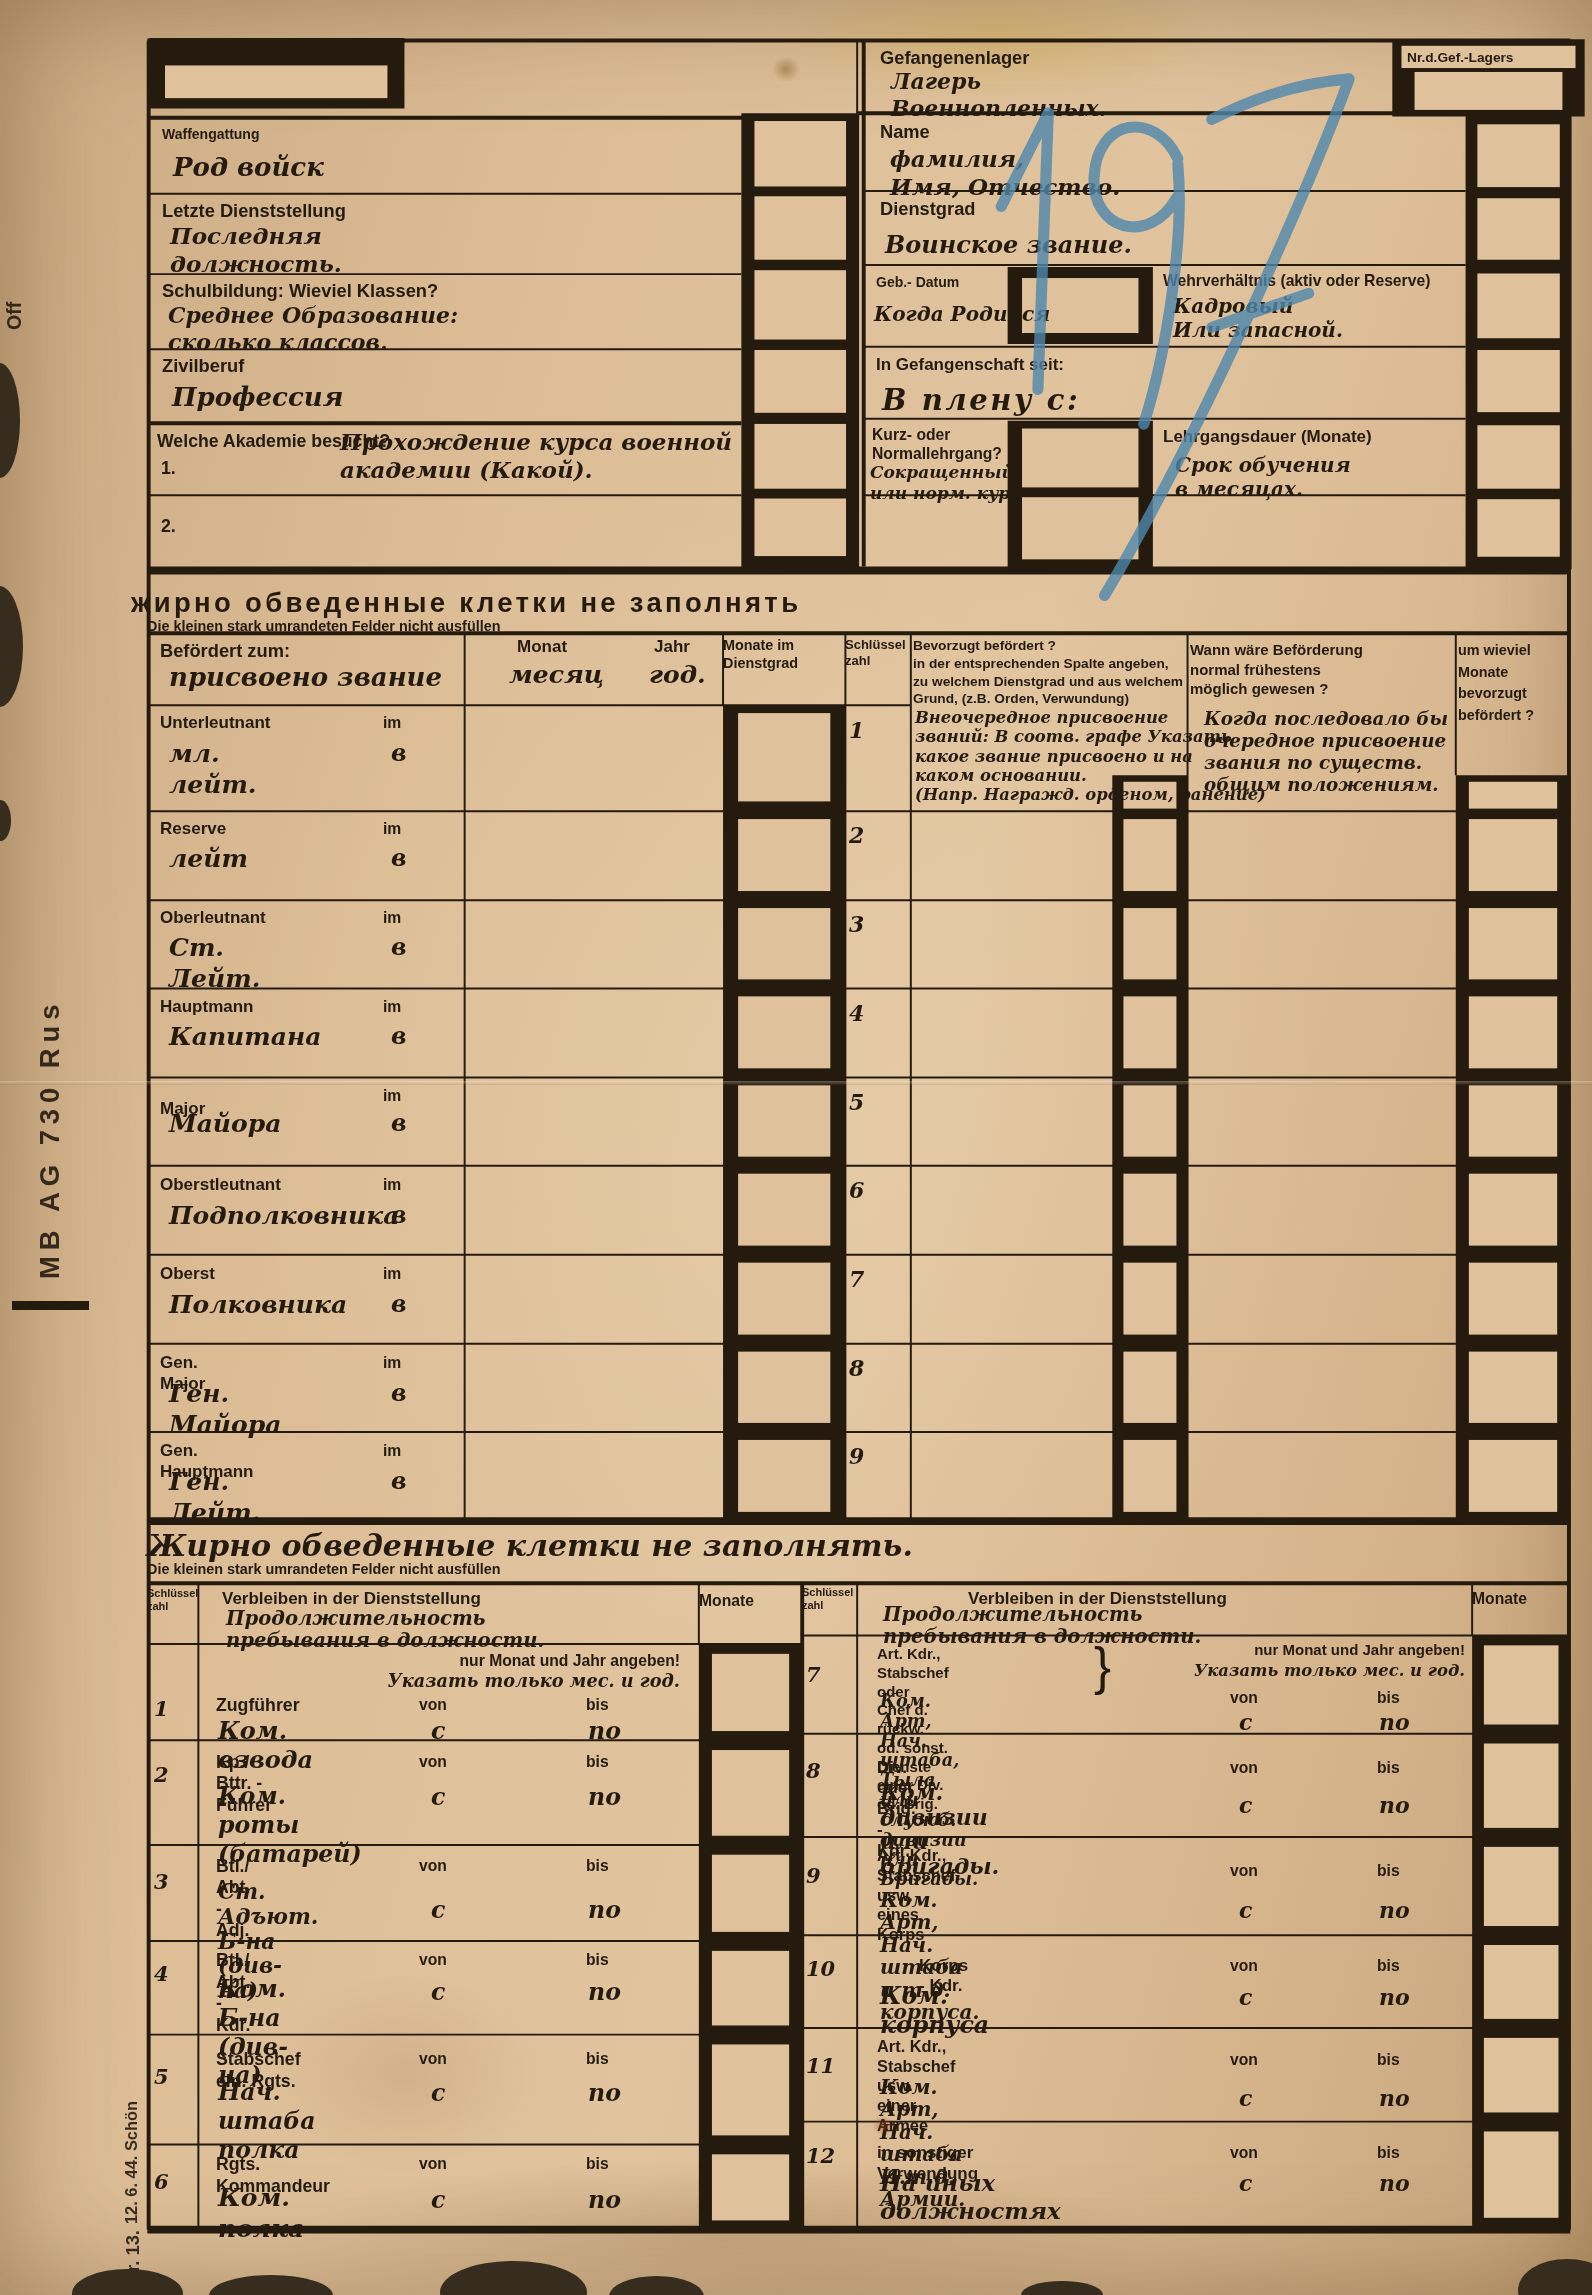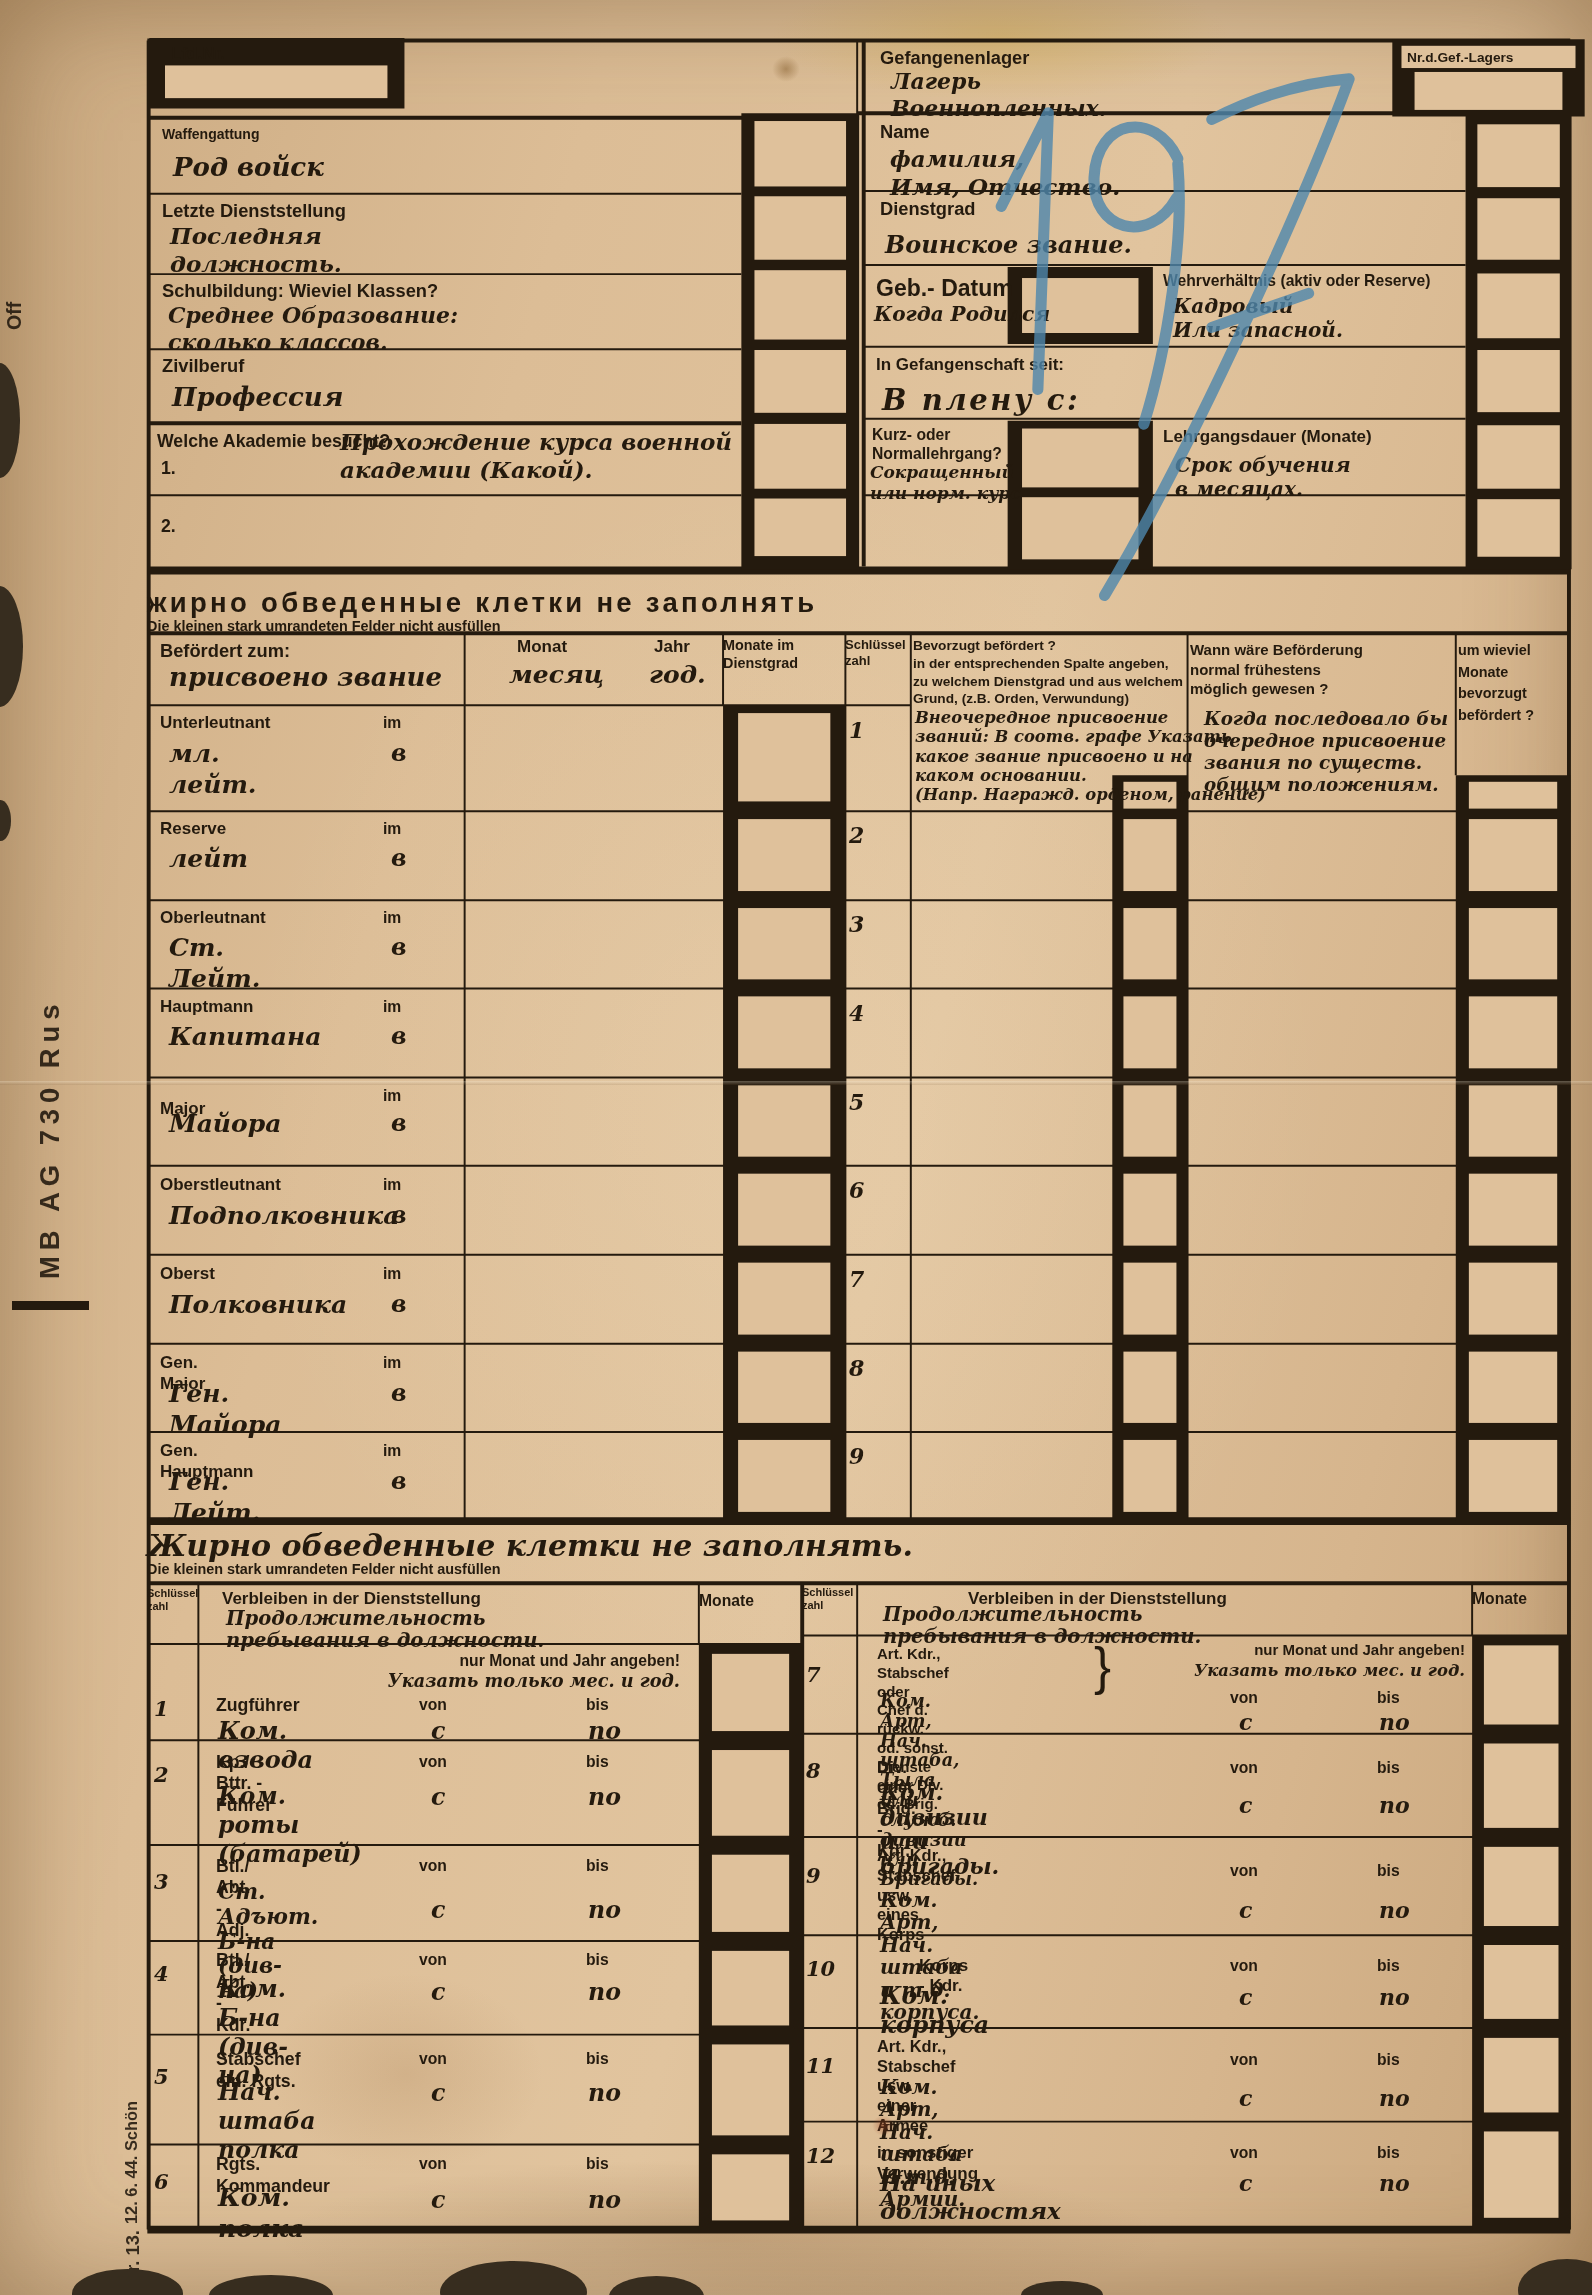--- a/index.html
+++ b/index.html
@@ -153,36 +153,36 @@
   <div class="t de" style="left:161px;top:458px;font-size:17.7px;">1.</div>
   <div class="t de" style="left:161px;top:516px;font-size:17.7px;">2.</div>
   <div class="t ru pre c" style="left:340px;top:428px;width:393px;font-size:23px;">Прохождение курса военной
 академии (Какой).</div>
 
   <div class="t de" style="left:880px;top:121px;font-size:18.3px;">Name</div>
   <div class="t ru pre" style="left:890px;top:145px;font-size:23px;">фамилия,
 Имя, Отчество.</div>
   <div class="t de" style="left:880px;top:198px;font-size:18.3px;">Dienstgrad</div>
   <div class="t ru" style="left:885px;top:230px;font-size:24px;">Воинское звание.</div>
-  <div class="t de" style="left:876px;top:274px;font-size:23px;">Geb.- Datum</div>
+  <div class="t de" style="left:876px;top:274px;font-size:14px;">Geb.- Datum</div>
   <div class="t ru" style="left:874px;top:302px;font-size:20px;">Когда Родился</div>
   <div class="t de" style="left:1163px;top:271px;font-size:15.7px;">Wehrverhältnis (aktiv oder Reserve)</div>
   <div class="t ru pre" style="left:1173px;top:294px;font-size:20px;">Кадровый
 Или запасной.</div>
   <div class="t de" style="left:876px;top:355px;font-size:17px;">In Gefangenschaft seit:</div>
   <div class="t ru" style="left:882px;top:383px;font-size:29px;letter-spacing:2.6px;">В плену с:</div>
   <div class="t de pre" style="left:872px;top:425px;font-size:15.7px;">Kurz- oder
 Normallehrgang?</div>
   <div class="t ru pre" style="left:870px;top:462px;font-size:17px;">Сокращенный
 или норм. курс</div>
   <div class="t de" style="left:1163px;top:427px;font-size:17px;">Lehrgangsdauer (Monate)</div>
   <div class="t ru pre" style="left:1175px;top:453px;font-size:20px;">Срок обучения
 в месяцах.</div>
 
-  <div class="t de c" style="left:147px;top:586px;width:1155px;font-size:27.5px;letter-spacing:3.3px;">жирно обведенные клетки не заполнять</div>
+  <div class="t de c" style="left:131px;top:586px;width:1155px;font-size:27.5px;letter-spacing:3.3px;">жирно обведенные клетки не заполнять</div>
   <div class="t de c" style="left:147px;top:618px;width:1423px;font-size:14.4px;">Die kleinen stark umrandeten Felder nicht ausfüllen</div>
 
   <div class="t de" style="left:160px;top:640px;font-size:18.3px;">Befördert zum:</div>
   <div class="t ru" style="left:169px;top:662px;font-size:26px;">присвоено звание</div>
   <div class="t de" style="left:517px;top:637px;font-size:17px;">Monat</div>
   <div class="t ru" style="left:509px;top:660px;font-size:25px;">месяц</div>
   <div class="t de" style="left:654px;top:637px;font-size:17px;">Jahr</div>
   <div class="t ru" style="left:649px;top:660px;font-size:25px;">год.</div>
   <div class="t de pre c" style="left:723px;top:637px;width:122px;font-size:14.4px;">Monate im
 Dienstgrad</div>

